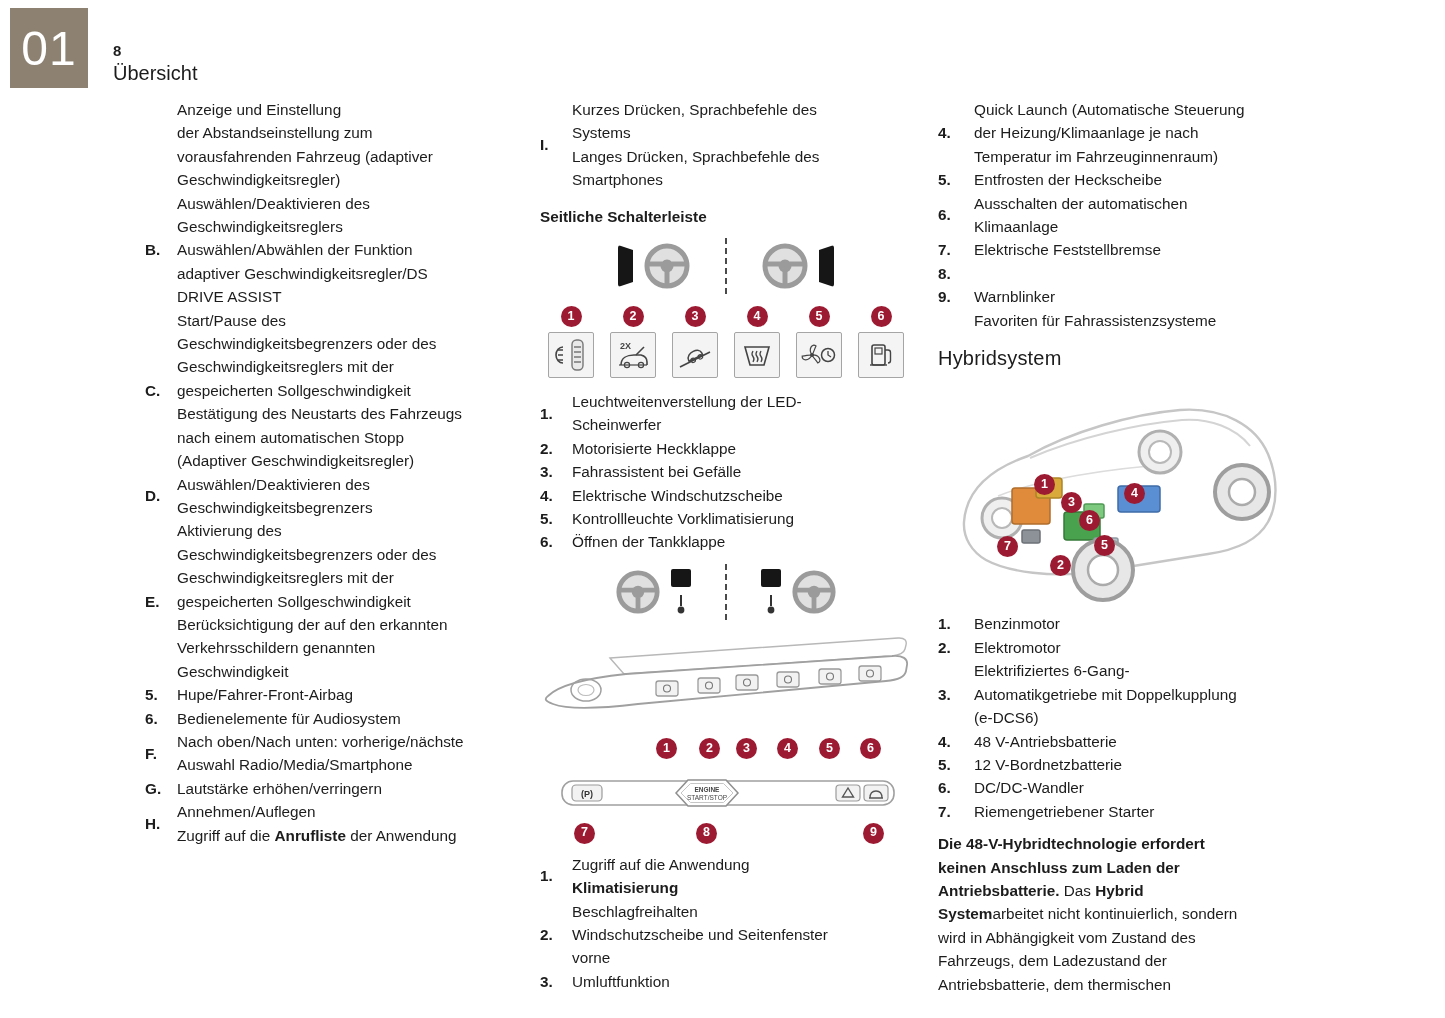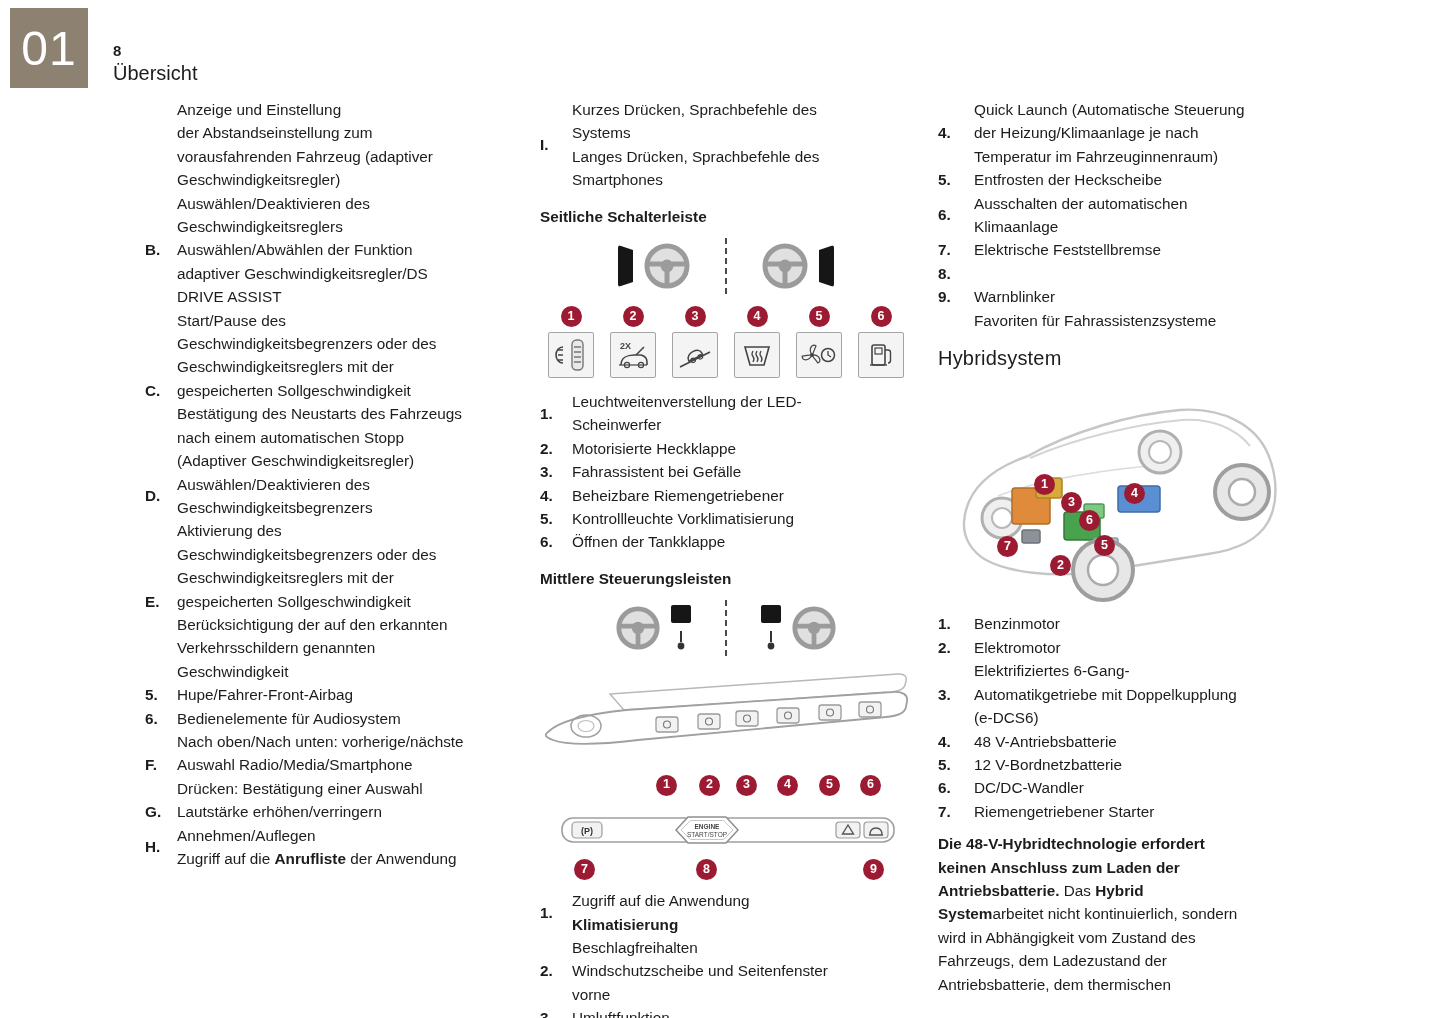--- a/index.html
+++ b/index.html
@@ -98,21 +98,20 @@
     <div class="item">
       <div class="lbl">6.</div>
       <div class="txt">
           <p>Bedienelemente für Audiosystem</p>
         </div>
     </div>
     <div class="item">
       <div class="lbl">F.</div>
       <div class="txt">
         <p>Nach oben/Nach unten: vorherige/nächste Auswahl Radio/Media/Smartphone</p>
-        <p>Drücken: Bestätigung einer Auswahl</p>
         </div>
     </div>
     <div class="item">
       <div class="lbl">G.</div>
       <div class="txt">
           <p>Lautstärke erhöhen/verringern</p>
         </div>
     </div>
     <div class="item">
       <div class="lbl">H.</div>
@@ -245,37 +244,36 @@
     </div>
     <div class="item">
       <div class="lbl">3.</div>
       <div class="txt">
           <p>Fahrassistent bei Gefälle</p>
         </div>
     </div>
     <div class="item">
       <div class="lbl">4.</div>
       <div class="txt">
-          <p>Beheizbare Riemengetriebener</p>
+          <p>Elektrische Windschutzscheibe</p>
         </div>
     </div>
     <div class="item">
       <div class="lbl">5.</div>
       <div class="txt">
           <p>Kontrollleuchte Vorklimatisierung</p>
         </div>
     </div>
     <div class="item">
       <div class="lbl">6.</div>
       <div class="txt">
           <p>Öffnen der Tankklappe</p>
         </div>
     </div>
 
-    <div class="h2">Mittlere Steuerungsleisten</div>
 
     <div class="wheel-row">
       <div class="wheel-group">
         <svg width="46" height="46" viewBox="0 0 48 48">
           <circle cx="24" cy="24" r="20" fill="#e0e0e0" stroke="#9b9b9b" stroke-width="5"></circle>
           <circle cx="24" cy="24" r="6.5" fill="#9b9b9b"></circle>
           <path d="M5,22 h14 M29,22 h14 M24,30 v12" stroke="#9b9b9b" stroke-width="5" fill="none"></path>
         </svg>
         <div class="stack">
           <div class="black-box"></div>

